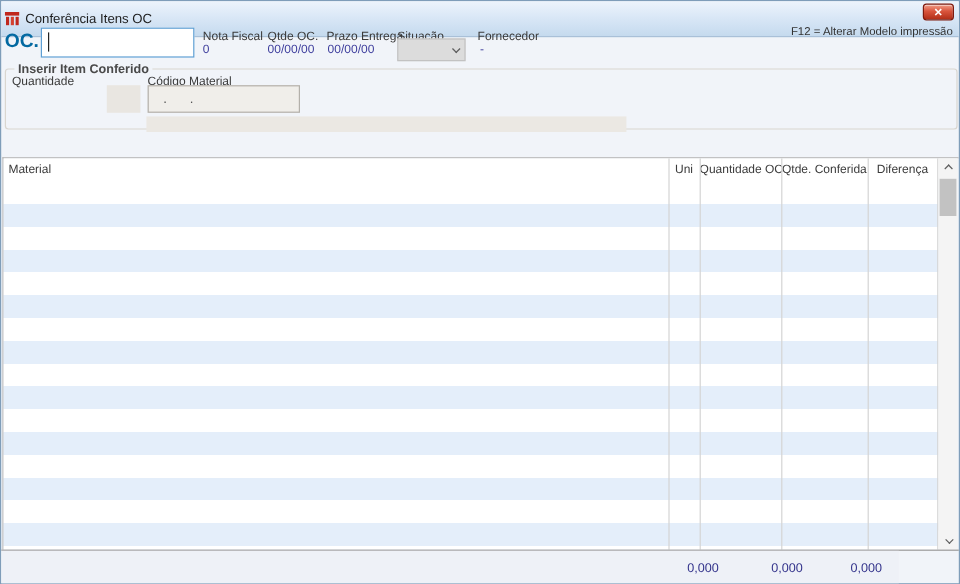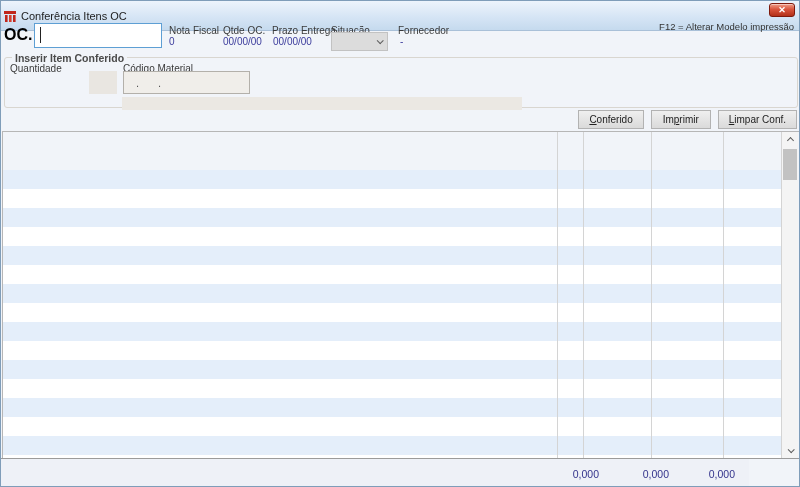--- a/index.html
+++ b/index.html
@@ -17,21 +17,21 @@
   .app-icon{width:13px;height:13px;display:inline-block;margin-right:4px;}
   .title-text{font-size:11px;color:#1d1d1d;}
   .close-btn{
     position:absolute;right:4px;top:2px;width:26px;height:14px;border-radius:3px;
     background:linear-gradient(#f09d88,#d9543c 45%,#b22f18);
     border:1px solid #7e1a0d;color:#fff;font-size:9px;font-weight:bold;
     display:flex;align-items:center;justify-content:center;line-height:1;
     box-shadow:inset 0 1px 0 rgba(255,255,255,.45);
   }
   
-  .oc-label{position:absolute;left:3px;top:25px;font-size:16px;font-weight:bold;color:#000000;}
+  .oc-label{position:absolute;left:3px;top:25px;font-size:16px;font-weight:bold;color:#0369a1;}
   .oc-input{
     position:absolute;left:33px;top:22px;width:128px;height:25px;
     border:1px solid #5e9fd4;background:#fff;outline:none;font-size:12px;padding:2px 4px;
   }
   .caret{position:absolute;left:39px;top:26px;width:1px;height:16px;background:#222;}
   .fld-label{position:absolute;top:24px;font-size:10px;color:#3a3a3a;white-space:nowrap;}
   .fld-value{position:absolute;top:35px;font-size:10px;color:#3c3c9c;white-space:nowrap;}
   .combo{
     position:absolute;left:330px;top:31px;width:57px;height:19px;
     background:#dcdcdc;border:1px solid #c2c2c2;display:flex;align-items:center;justify-content:flex-end;padding-right:5px;
@@ -136,35 +136,31 @@
 
   <div class="groupbox">
     <span class="group-title">Inserir Item Conferido</span>
     <span class="qty-label">Quantidade</span>
     <div class="mini-box"></div>
     <span class="code-label">Código Material</span>
     <input class="code-input" value=". ." style="">
     <div class="desc-strip"></div>
   </div>
 
-  <div class="btnrow">
-    <button class="btn">
-      <span><span></span><span class="u">C</span><span>onferido</span></span>
-    </button>
-    <button class="btn">
-      <span><span>Im</span><span class="u">p</span><span>rimir</span></span>
-    </button>
-    <button class="btn">
-      <span><span></span><span class="u">L</span><span>impar Conf.</span></span>
-    </button>
-  </div>
 
   <div class="grid-top-border"></div>
   <div class="grid-left-border"></div>
 
+  <div class="grid-header">
+    <span class="hcell" style="left:4px">Material</span>
+    <span class="hcell" style="left:554px;width:26px;text-align:center">Uni</span>
+    <span class="hcell" style="left:580px;width:68px;text-align:center">Quantidade OC</span>
+    <span class="hcell" style="left:648px;width:72px;text-align:center">Qtde. Conferida</span>
+    <span class="hcell" style="left:720px;width:58px;text-align:center">Diferença</span>
+  </div>
 
   <div class="grid-rows"></div>
 
   <div class="colline" style="left:556px"></div>
   <div class="colline" style="left:582px"></div>
   <div class="colline" style="left:650px"></div>
   <div class="colline" style="left:722px"></div>
   <div class="colline" style="left:780px"></div>
 
   <div class="vscroll">

